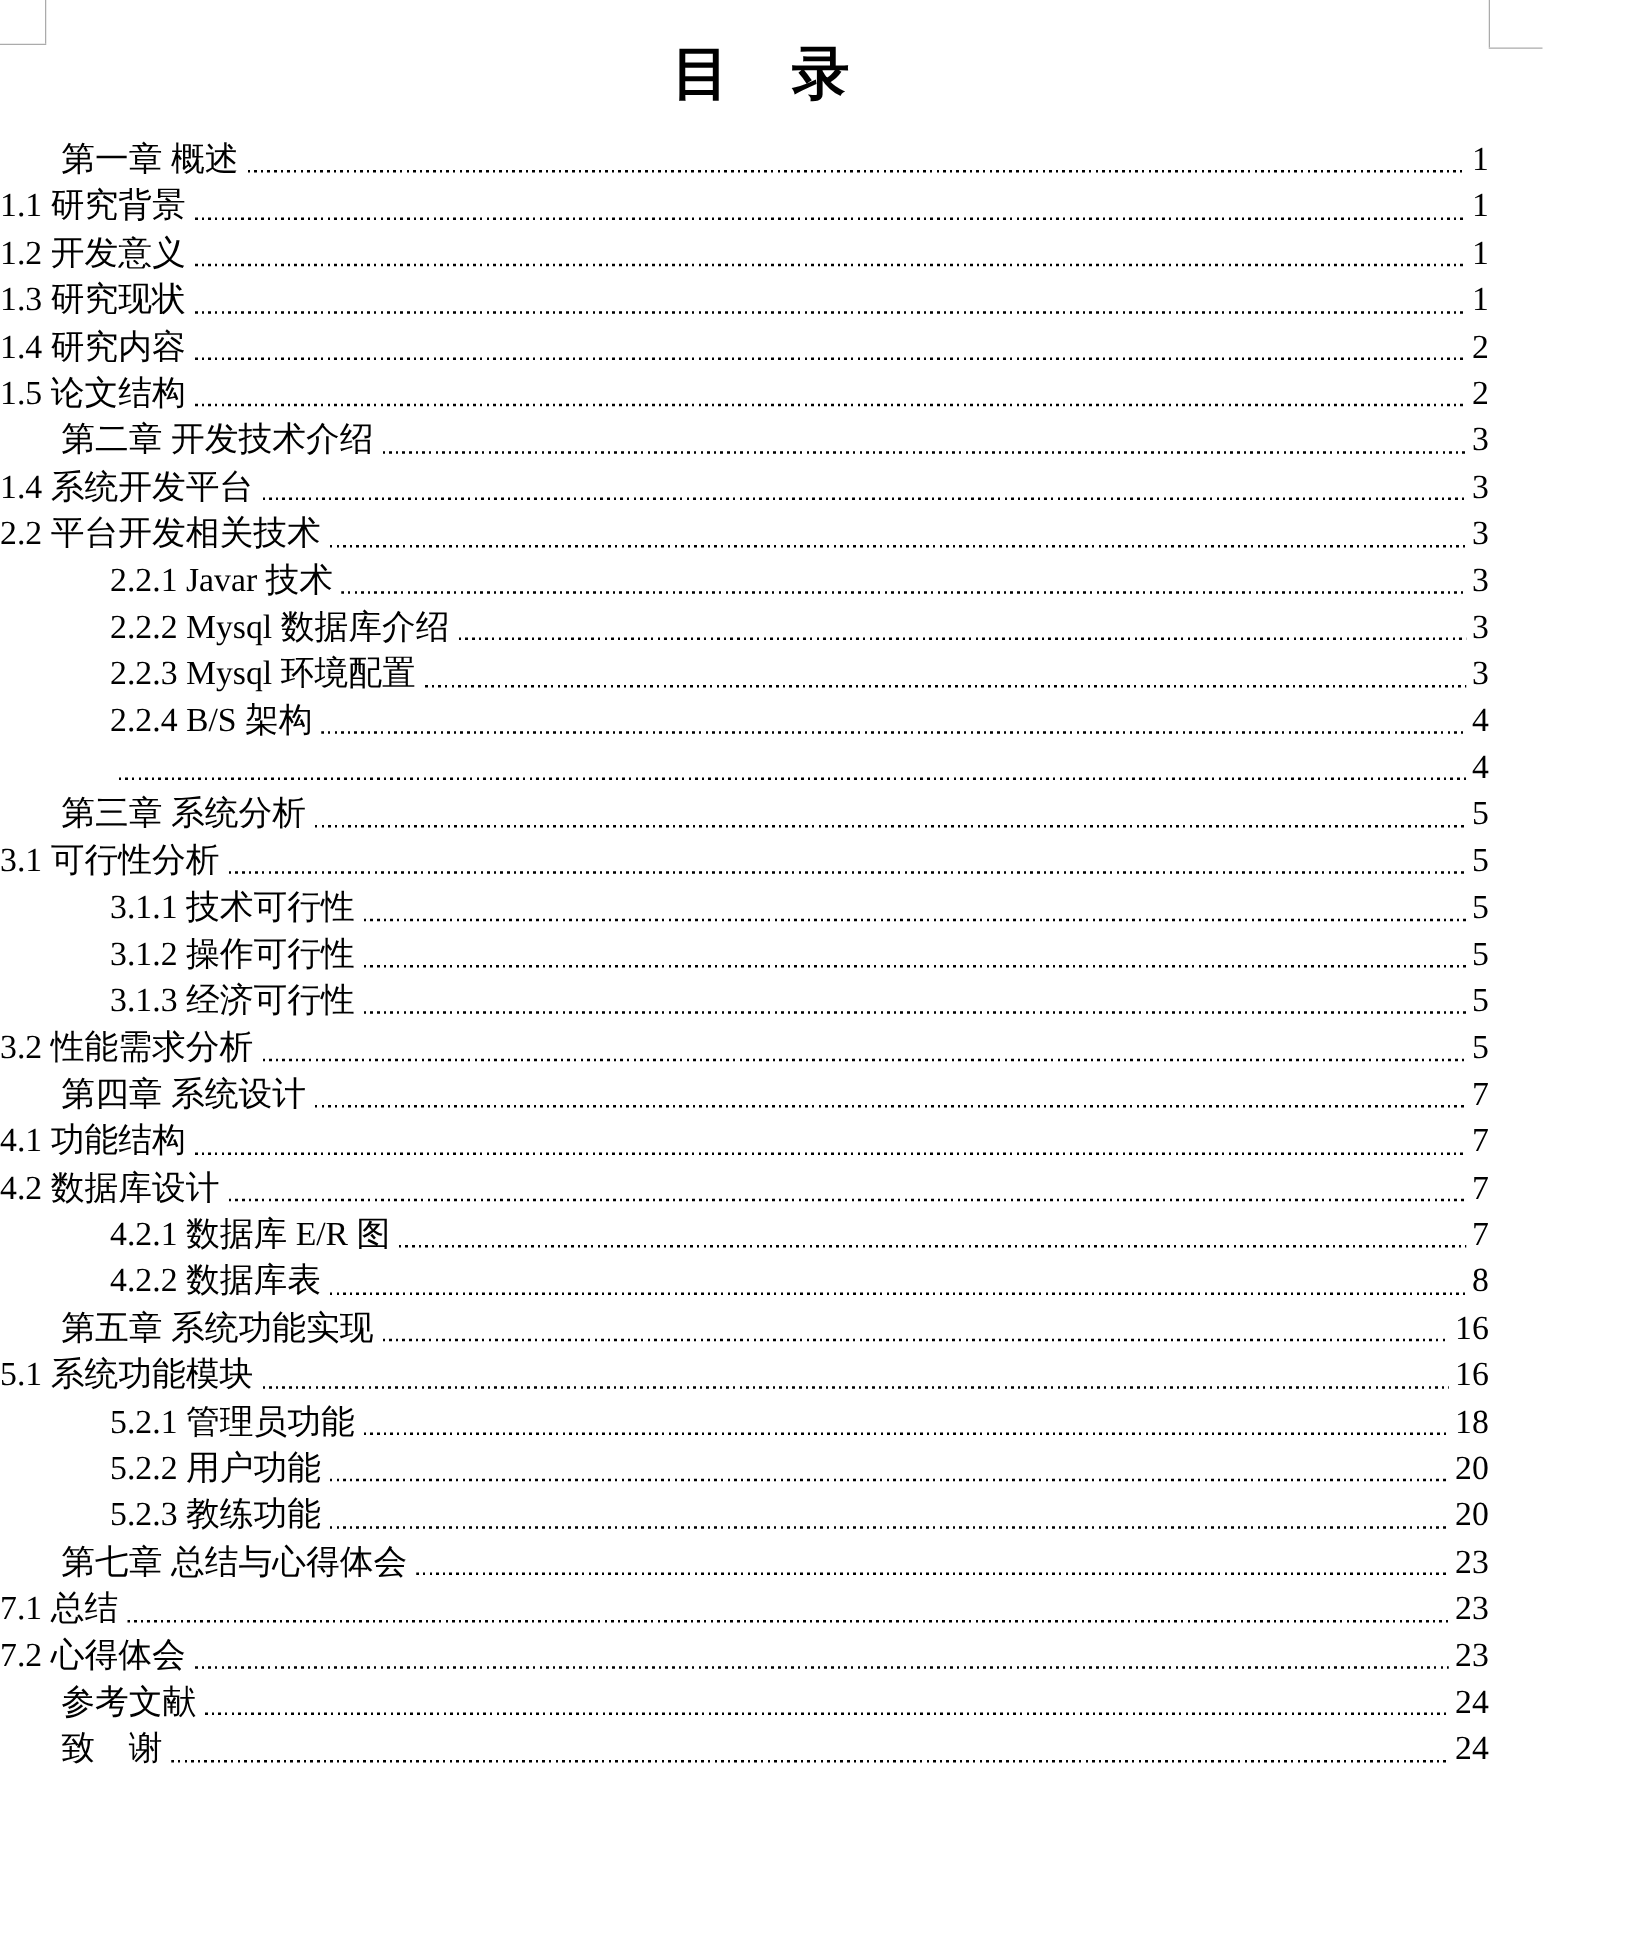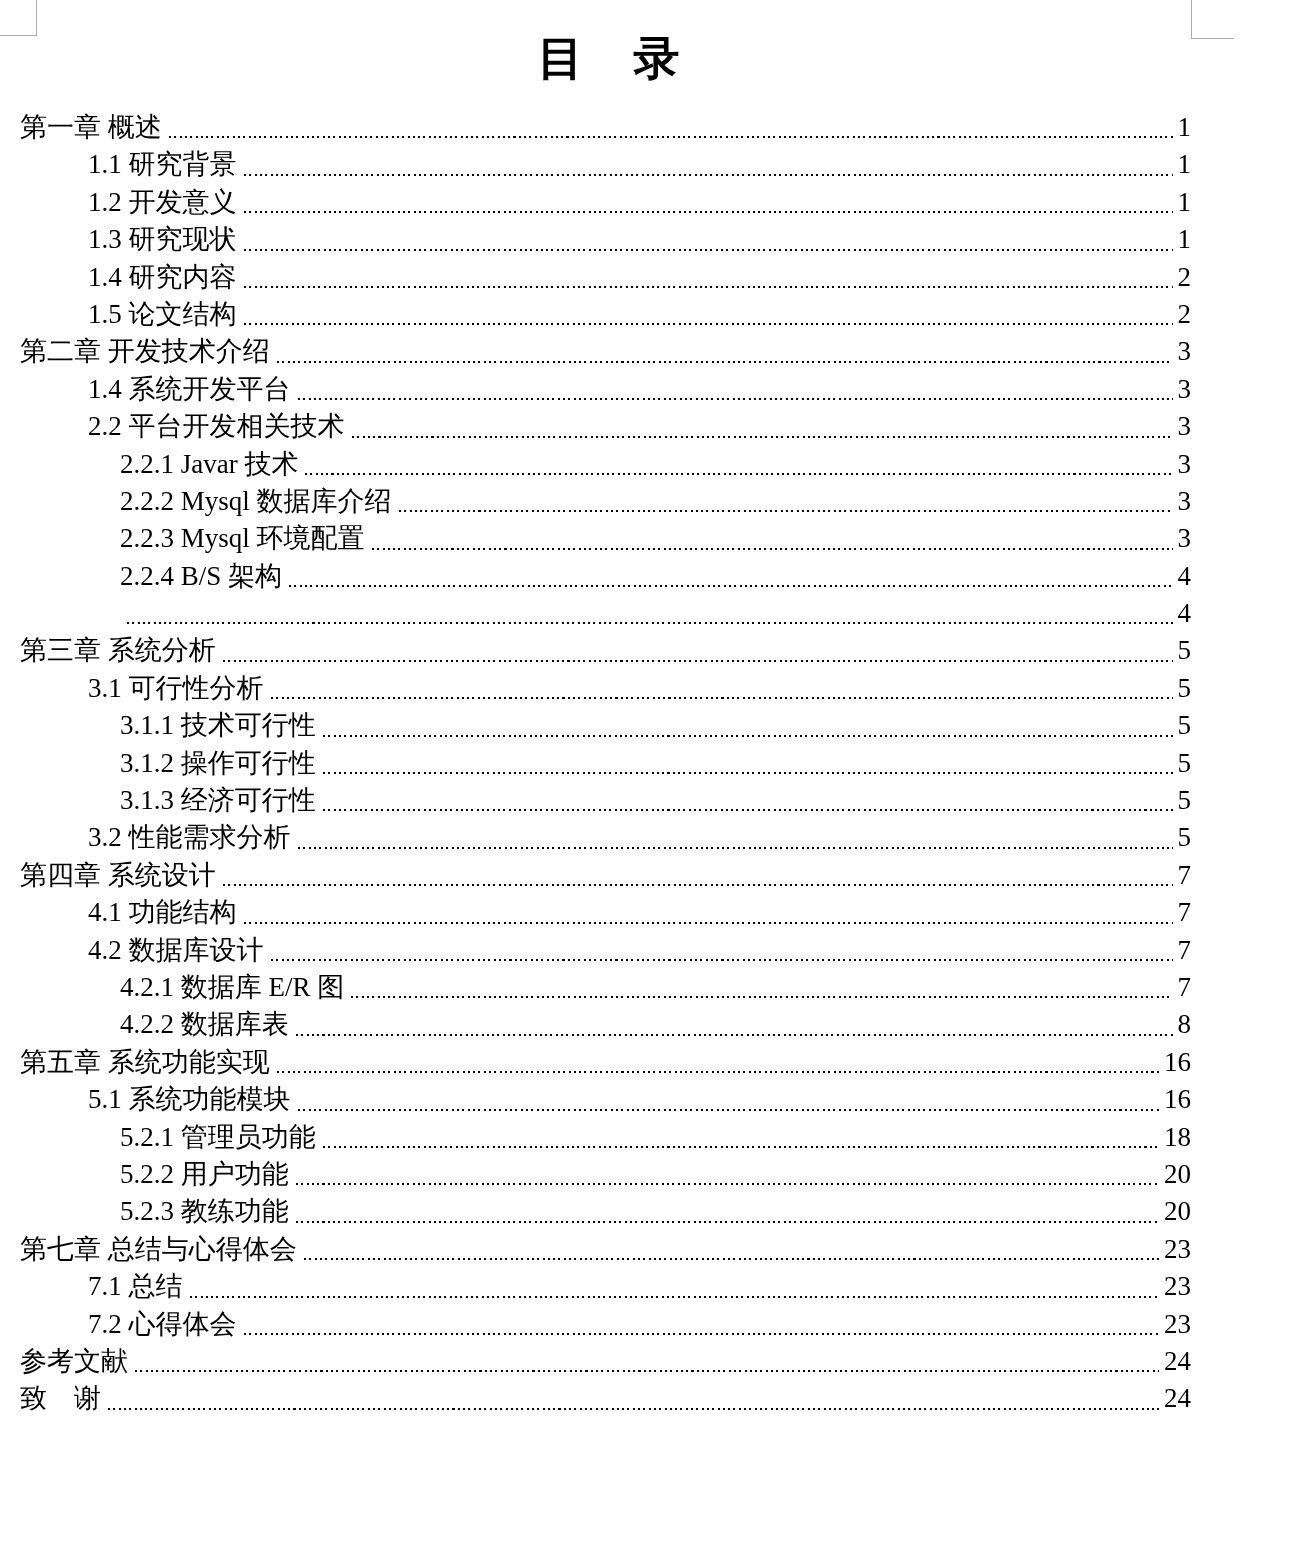--- a/index.html
+++ b/index.html
@@ -25,23 +25,23 @@
   
   .toc{
     position:absolute;top:109px;left:0;right:0;
     padding-right:112px;
   }
   .toc-row{
     display:flex;align-items:baseline;
     height:37.4px;line-height:37.4px;
     font-size:27px;
   }
-  .lvl-1{padding-left:20px;}
-  .lvl-2{padding-left:88px;}
-  .lvl-3{padding-left:120px;}
+  .lvl-1{padding-left:49px;}
+  .lvl-2{}
+  .lvl-3{padding-left:88px;}
   .toc-label{white-space:pre;flex:0 0 auto;}
   .leader{
     flex:1 1 auto;align-self:flex-end;
     height:2px;margin:0 5px 8px 7px;
     background-image:repeating-linear-gradient(90deg,
       var(--ink,#000) 0px,var(--ink,#000) 2px,
       transparent 2px,transparent 5.3px);
   }
   .toc-page{flex:0 0 auto;white-space:pre;}
 </style>

